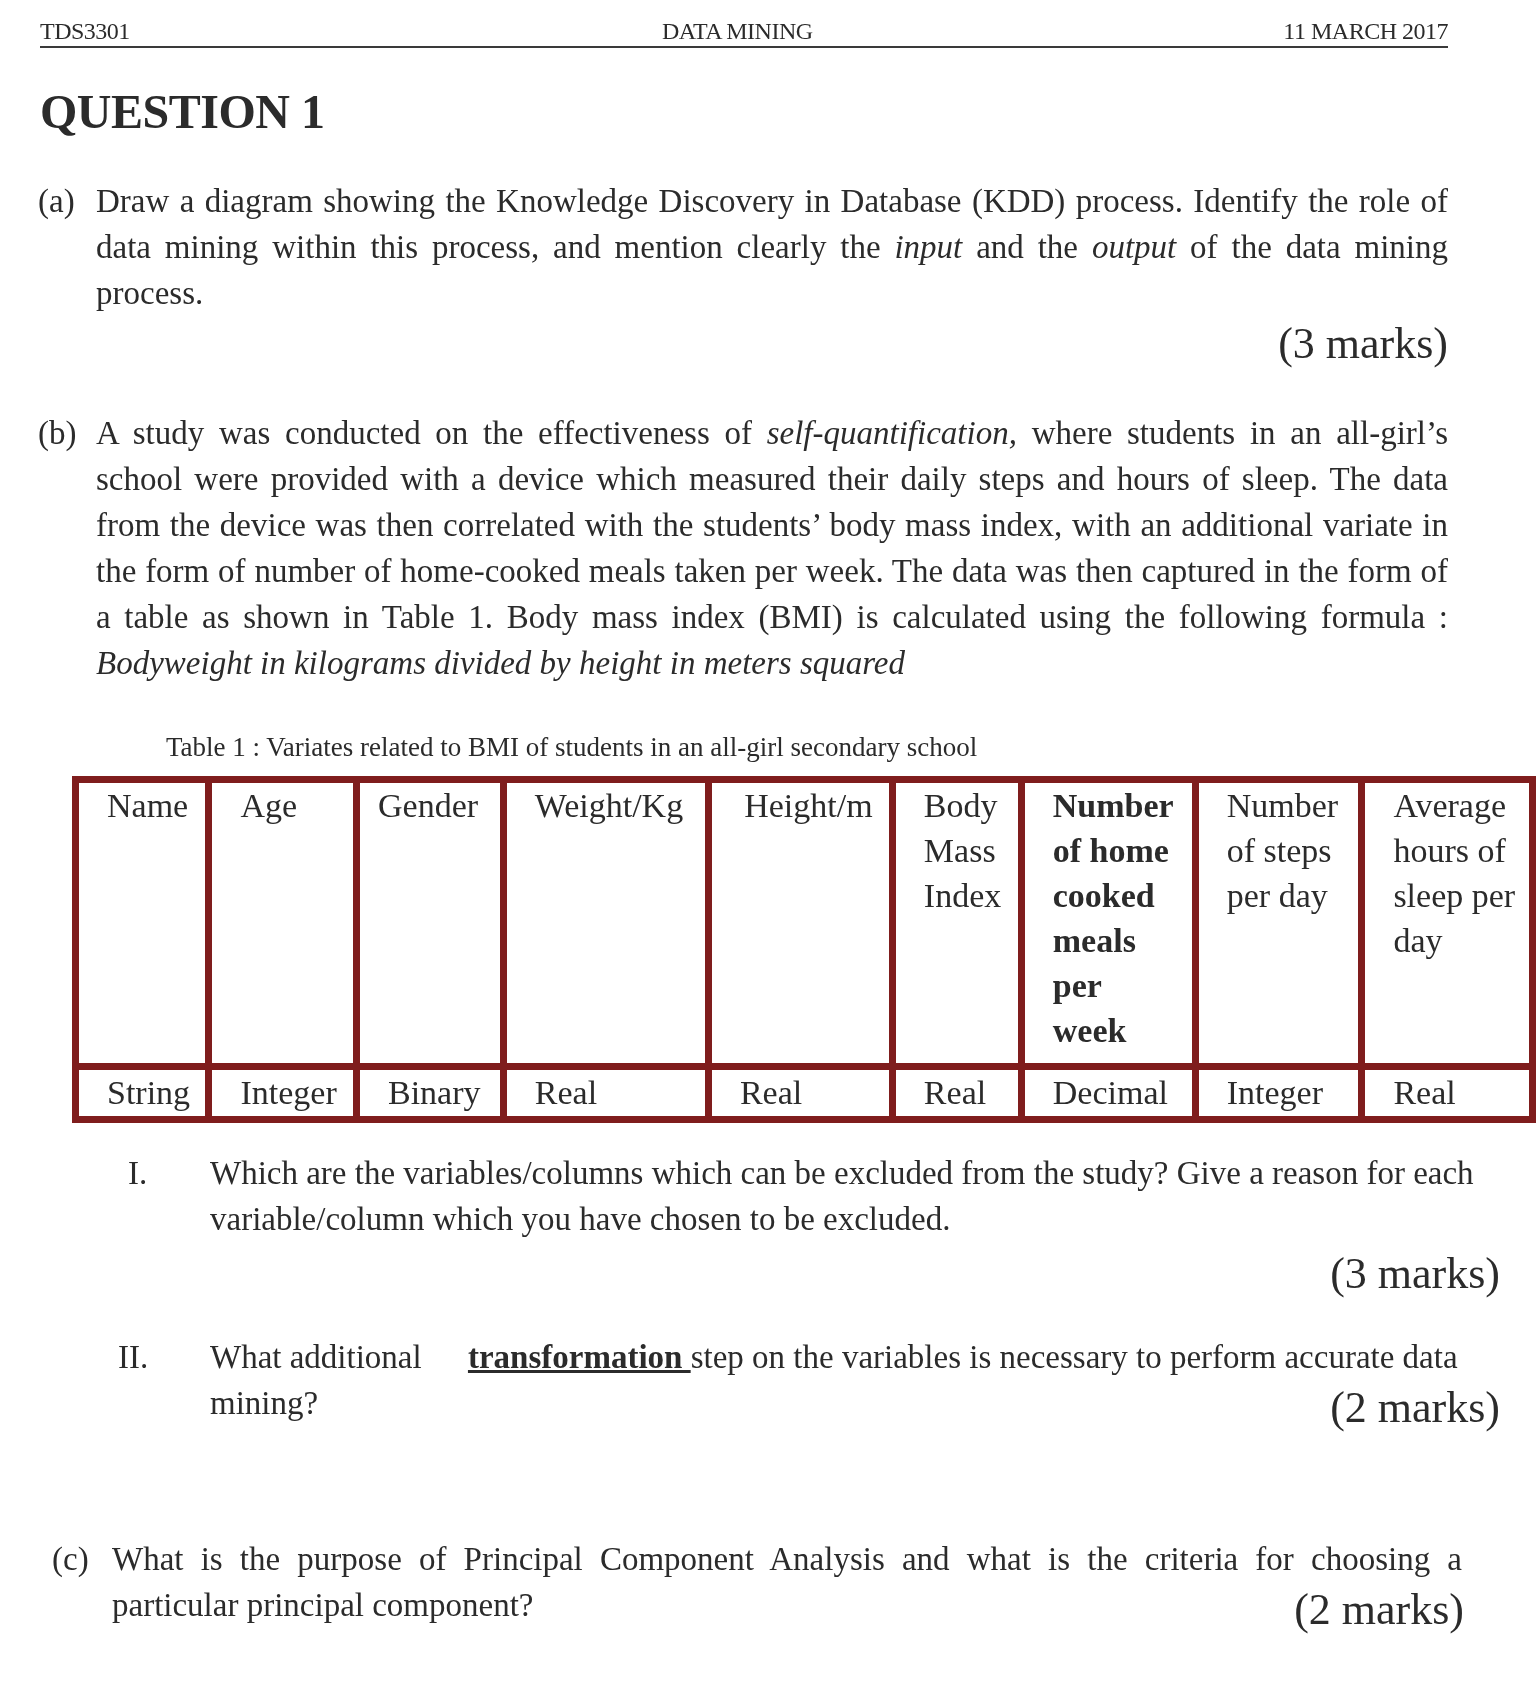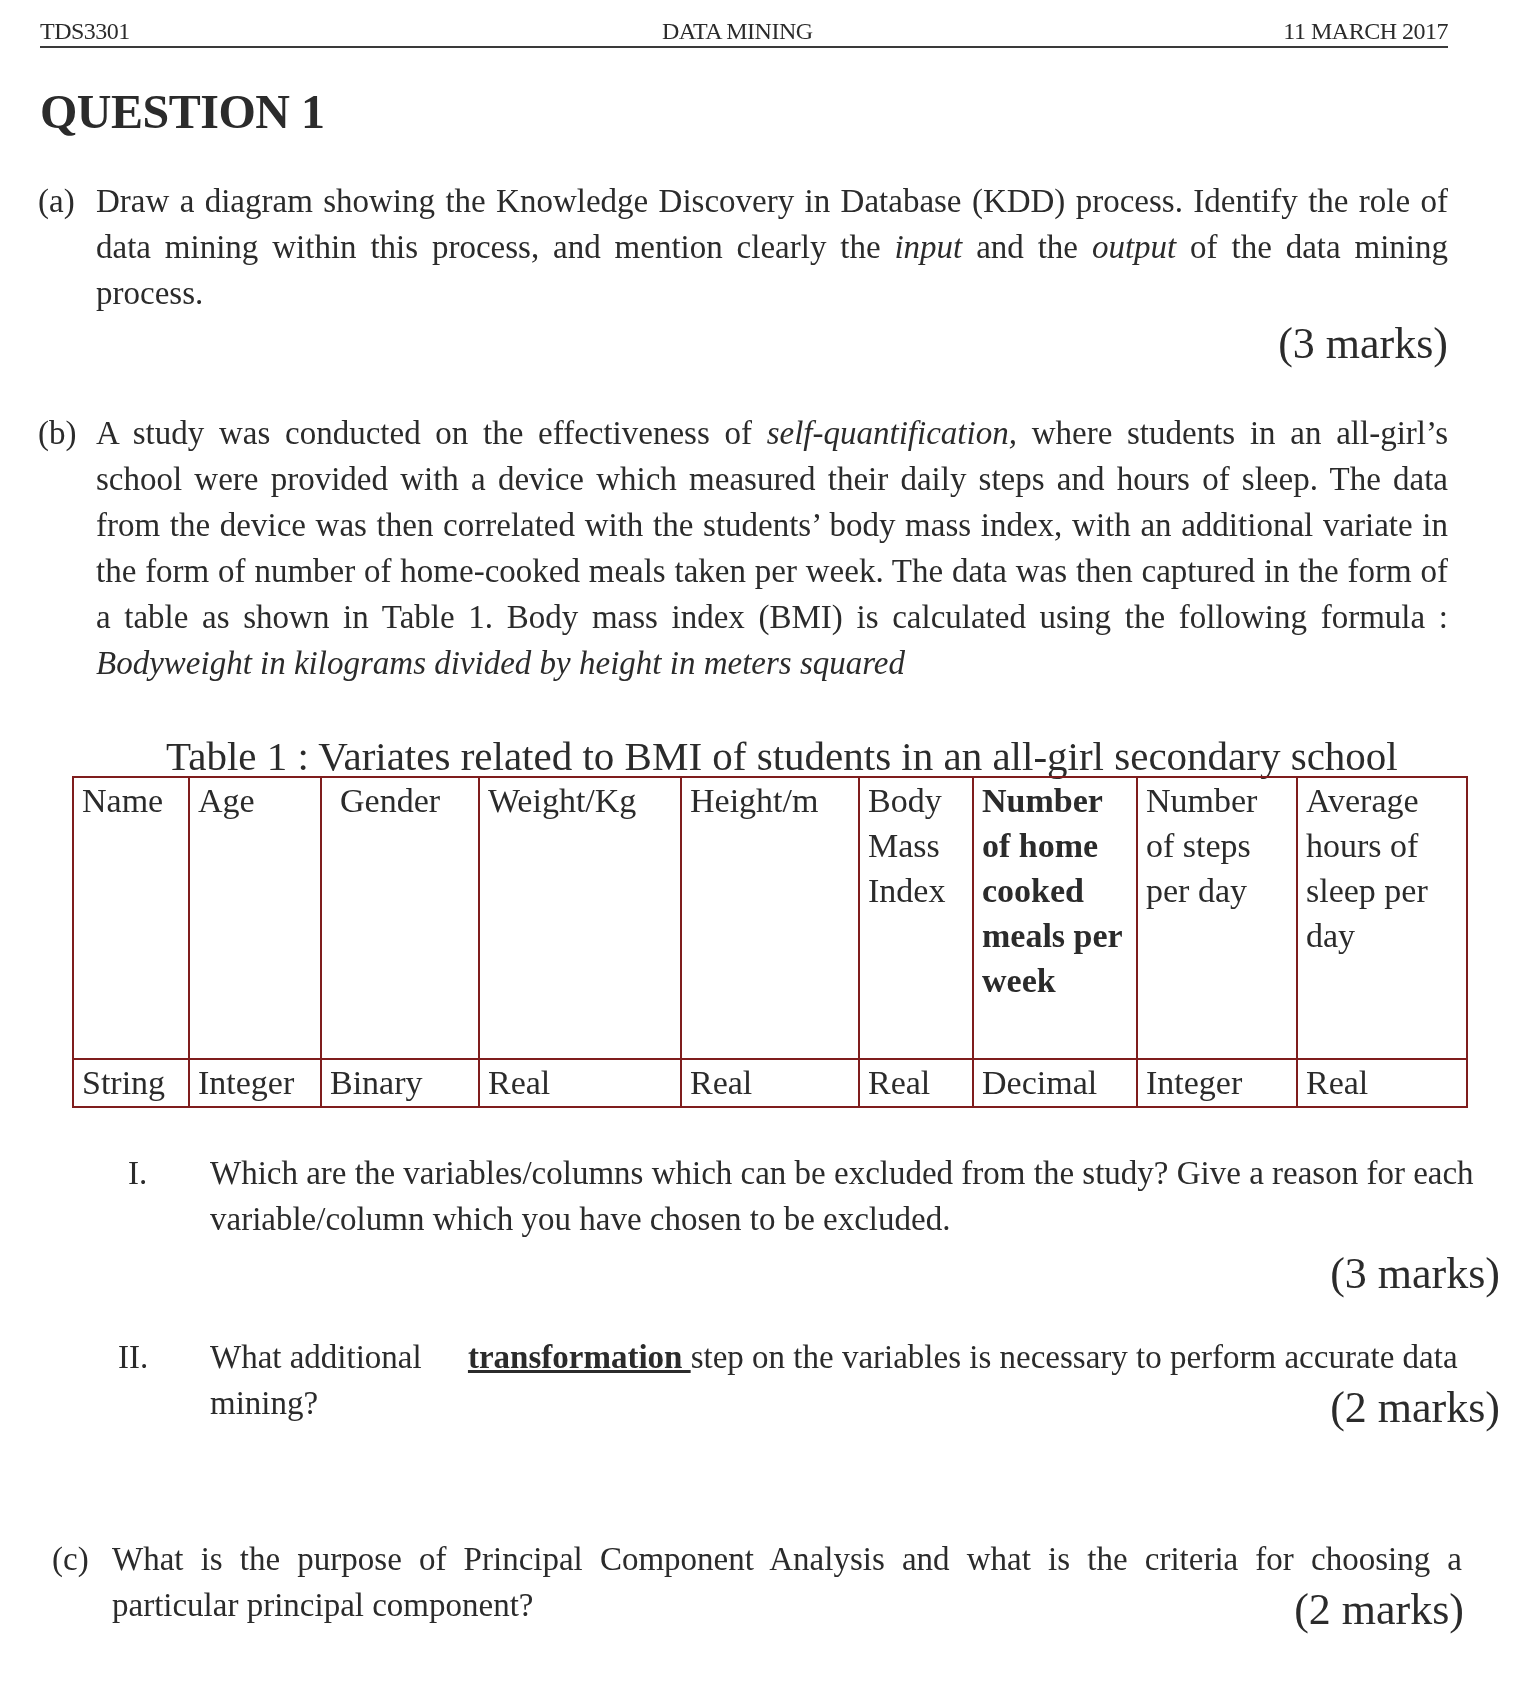--- a/index.html
+++ b/index.html
@@ -60,35 +60,35 @@
     #part-a .body { margin-left: 58px; }
     #marks-a { right: 88px; top: 318px; }
 
     #part-b { left: 38px; top: 410px; width: 1410px; }
     #part-b .body { margin-left: 58px; }
 
     .caption {
       position: absolute;
       left: 166px;
       top: 732px;
-      font-size: 41px;
+      font-size: 27px;
     }
 
     table.variates {
       position: absolute;
       left: 72px;
       top: 776px;
       border-collapse: collapse;
       font-size: 34px;
       line-height: 45px;
     }
     table.variates td {
-      border: 2px solid #7f1d1d;
+      border: 7px solid #7f1d1d;
       vertical-align: top;
-      padding: 0 12px 0 8px;
+      padding: 0 12px 0 28px;
     }
     table.variates tr.head-row td { height: 280px; padding-top: 0; }
     table.variates tr.type-row td { height: 46px; }
 
     .sub {
       position: absolute;
       font-size: 33px;
       line-height: 46px;
     }
     .sub .num { position: absolute; left: 0; top: 0; }
@@ -131,21 +131,21 @@
 
 <div class="caption">Table 1 :  Variates related to  BMI of students in an all-girl secondary school</div>
 
 <table class="variates">
   <tbody>
       <tr class="head-row">
     <td style="width:94px;">Name</td>
     <td style="width:110px;">Age</td>
     <td style="width:126px; padding-left:18px;">Gender</td>
     <td style="width:180px;">Weight/Kg</td>
-    <td style="width:156px;">Height/m</td>
+    <td style="width:156px;text-align:center;">Height/m</td>
     <td style="width:92px;">Body Mass Index</td>
     <td style="width:142px;font-weight:bold;">Number of home cooked meals per week</td>
     <td style="width:138px;">Number of steps per day</td>
     <td style="width:148px;">Average hours of sleep per day</td>
   </tr>
   <tr class="type-row">
     <td>String</td>
     <td>Integer</td>
     <td>Binary</td>
     <td>Real</td>

